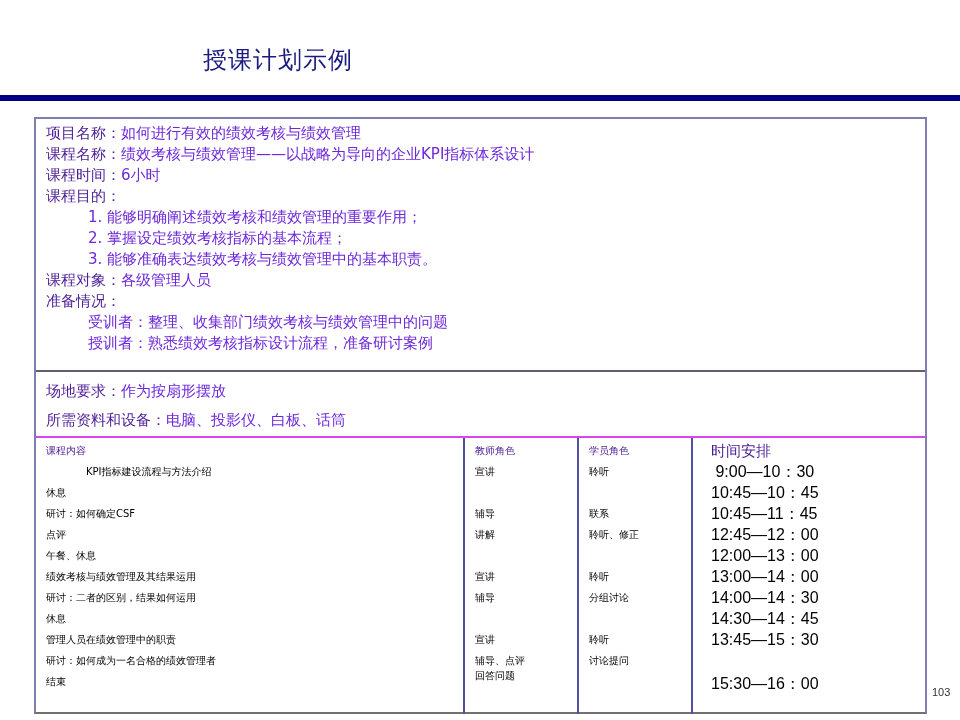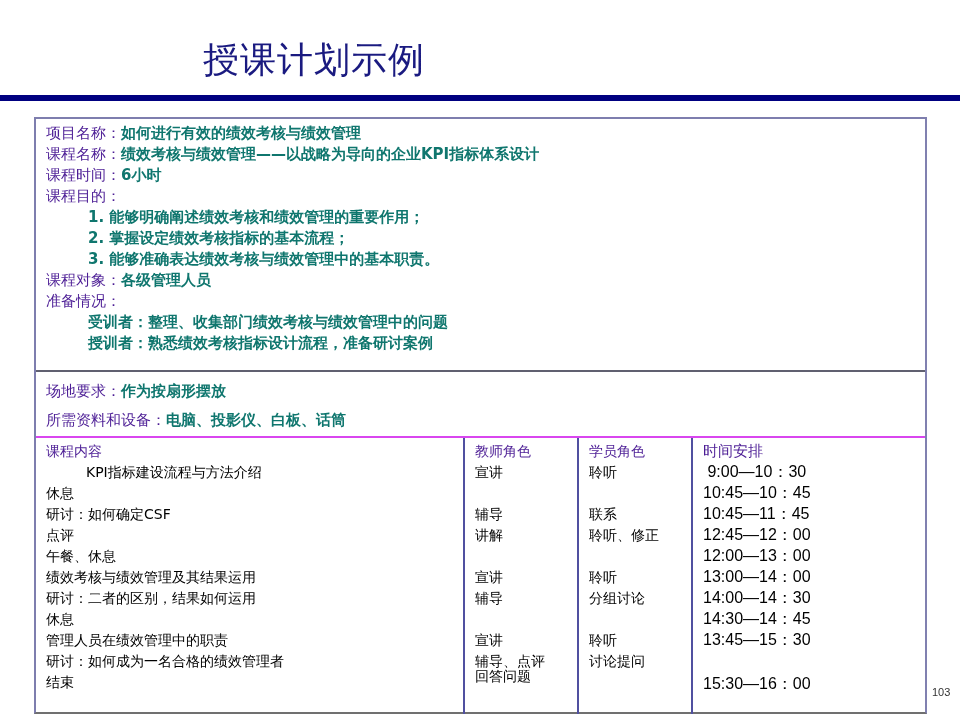--- a/index.html
+++ b/index.html
@@ -1,21 +1,21 @@
 <!DOCTYPE html>
 <html><head>
   <meta charset="utf-8">
   <style>
     * { margin: 0; padding: 0; box-sizing: border-box; }
     html, body { width: 960px; height: 720px; background: #ffffff; overflow: hidden; }
     body { position: relative; font-family: "DejaVu Sans", "Liberation Sans", sans-serif; color: #000; }
 
     .title {
       position: absolute; left: 203px; top: 38px;
-      font-size: 36px; line-height: 44px; color: #1a1a80;
+      font-size: 24px; line-height: 44px; color: #1a1a80;
       letter-spacing: 1px;
       font-family: "DejaVu Sans", sans-serif;
     }
     .title-rule {
       position: absolute; left: 0; top: 95px; width: 960px; height: 6px;
       background: #000080;
     }
 
     .plan-table {
       position: absolute; left: 34px; top: 117px; width: 893px; height: 597px;
@@ -28,35 +28,35 @@
     }
     .sec-info { top: 0; height: 253px; border-bottom: 2px solid #606070; }
     .sec-venue { top: 253px; height: 66px; border-bottom: 2px solid #d946ef; }
     .sec-schedule { top: 319px; height: 276px; }
 
     .line {
       position: absolute; white-space: nowrap;
       font-size: 15px; line-height: 20px;
     }
     .lbl { color: #4c1d95; }
-    .val { color: #0f766e; font-weight: bold; }
+    .val { color: #6d28d9; }
 
     .col {
       position: absolute; top: 0; height: 100%;
     }
     .col-content { left: 0; width: 429px; border-right: 2px solid #5050a0; }
     .col-teacher { left: 429px; width: 114px; border-right: 2px solid #5050a0; }
     .col-student { left: 543px; width: 114px; border-right: 2px solid #5050a0; }
     .col-time { left: 657px; width: 232px; }
 
     .cell-line {
       position: absolute; left: 10px; white-space: nowrap;
-      font-size: 14px; line-height: 20px;
+      font-size: 10px; line-height: 20px;
     }
-    .col-time .cell-line { left: 10px; font-family: "Liberation Sans", sans-serif; font-size: 16px; text-align: center; }
+    .col-time .cell-line { left: 18px; font-family: "Liberation Sans", sans-serif; font-size: 16px; text-align: center; }
 
     .page-num {
       position: absolute; left: 932px; top: 686px;
       font-size: 11px; color: #333; font-family: "Liberation Sans", sans-serif;
     }
   </style>
 </head>
 <body>
 
 <div class="title">授课计划示例</div>

